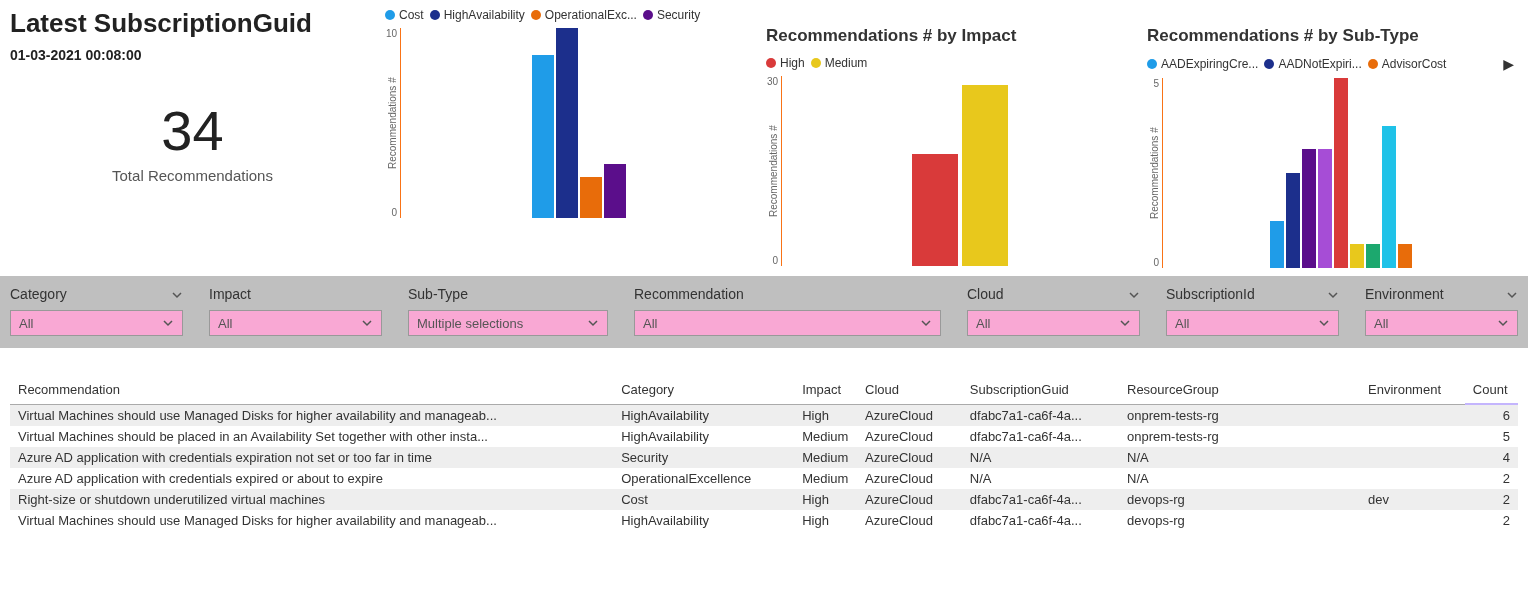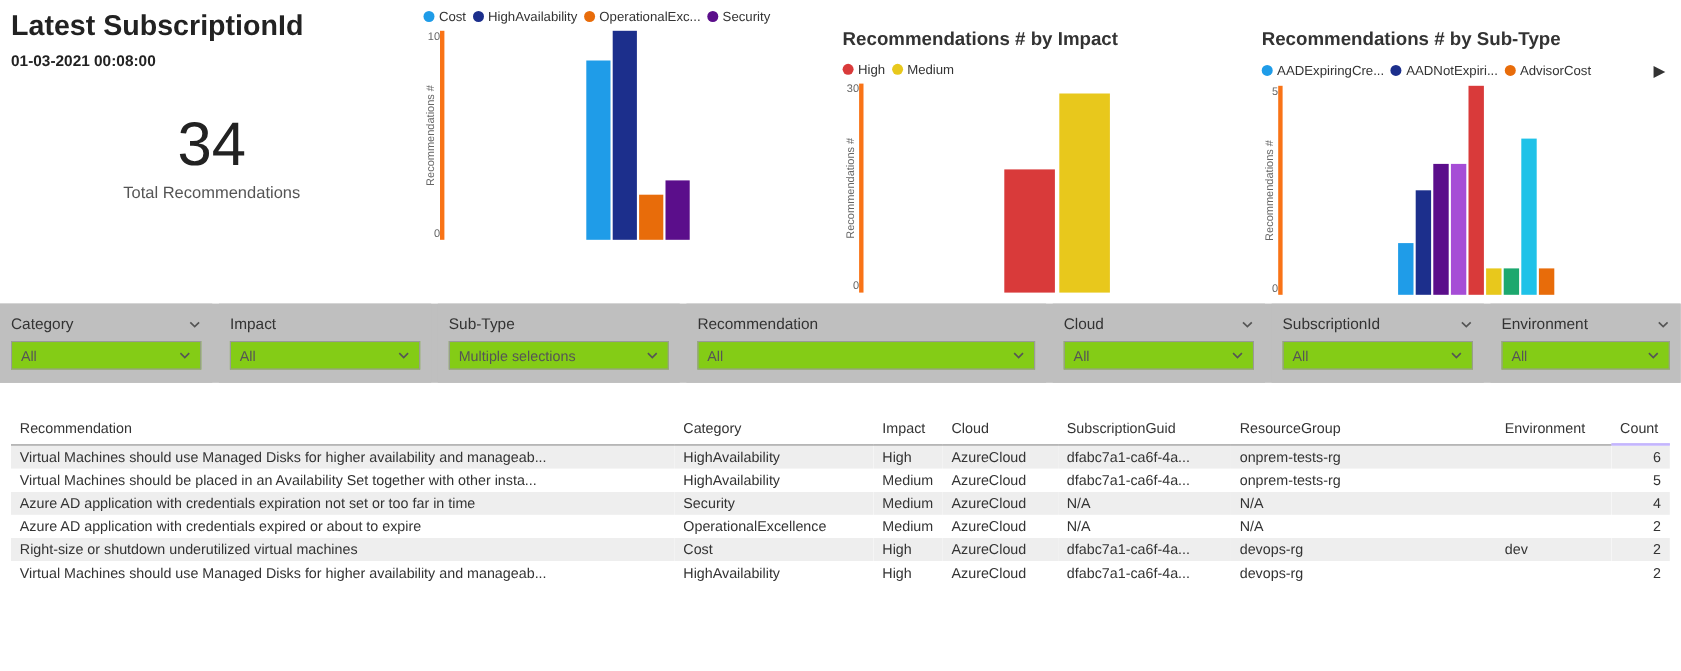--- a/index.html
+++ b/index.html
@@ -92,21 +92,21 @@
     padding: 0 2px;
   }
   .plot {
     flex: 1;
     display: flex;
     flex-direction: column;
   }
   .plot-area {
     flex: 1;
     position: relative;
-    border-left: 4px solid #f97316;
+    border-left: 1px solid #f97316;
     display: flex;
     align-items: flex-end;
     justify-content: center;
     padding: 0 20px;
   }
   .y-ticks {
     position: absolute;
     left: -28px;
     top: 0;
     bottom: 0;
@@ -152,21 +152,21 @@
     display: flex;
     justify-content: space-between;
     align-items: center;
     font-size: 14px;
     color: #333;
   }
   .filter-dropdown {
     display: flex;
     justify-content: space-between;
     align-items: center;
-    background: #84cc16;
+    background: #f9a8d4;
     border: 1px solid #999;
     font-size: 13px;
     color: #555;
     padding: 4px 8px;
     height: 26px;
   }
   .chev {
     width: 12px; height: 12px;
     display: inline-block;
   }
@@ -207,21 +207,21 @@
   col.col-sub   { width: 150px; }
   col.col-rg    { width: 230px; }
   col.col-env   { width: 100px; }
   col.col-cnt   { width: 50px; }
 </style>
 </head>
 <body>
 
 <div class="top-row">
   <div class="kpi-panel">
-    <div class="kpi-title">Latest SubscriptionId</div>
+    <div class="kpi-title">Latest SubscriptionGuid</div>
     <div class="kpi-timestamp">01-03-2021 00:08:00</div>
     <div class="kpi-value">34</div>
     <div class="kpi-caption">Total Recommendations</div>
   </div>
 
   <div class="chart-panel">
     <div class="chart-legend">
       <span class="legend-item">
           <span class="legend-dot" style="background: rgb(31, 156, 232);"></span>
           <span>Cost</span>

